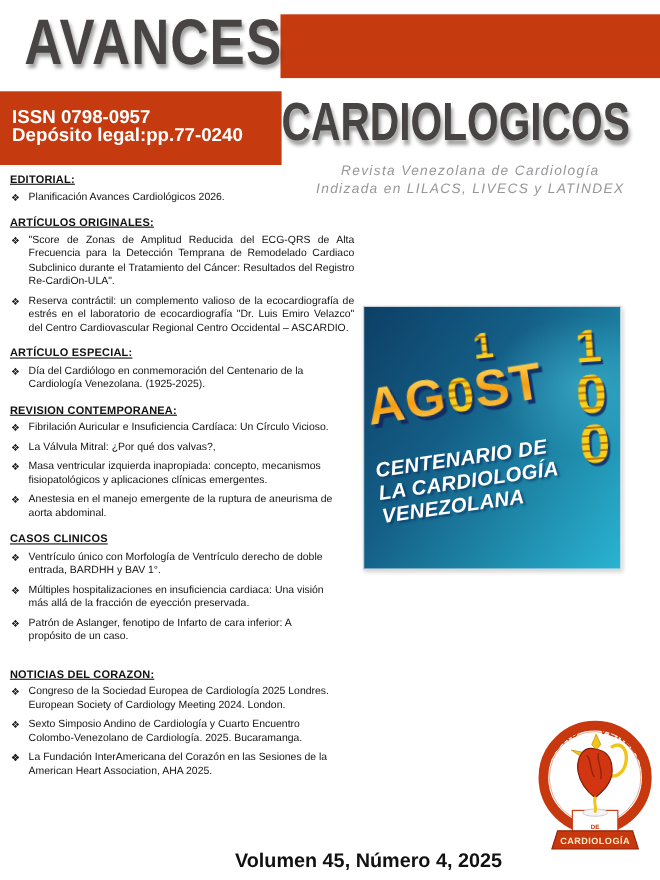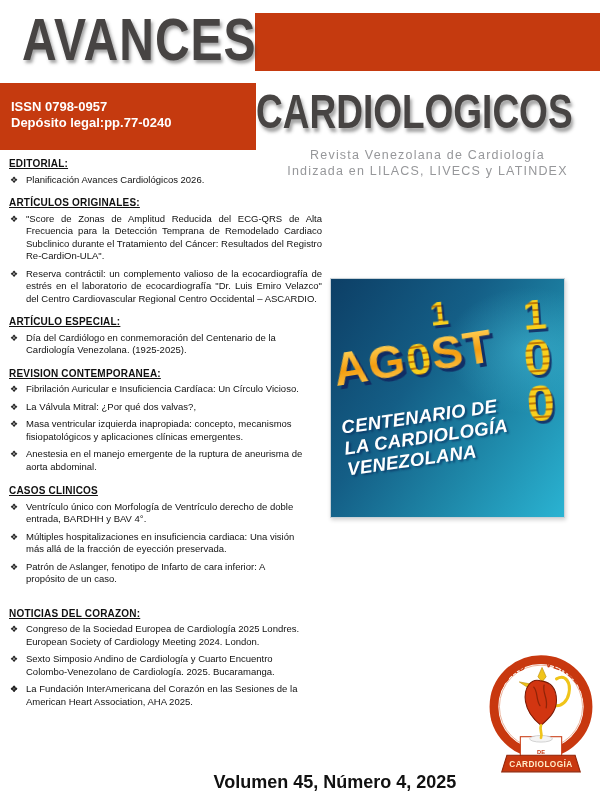--- a/index.html
+++ b/index.html
@@ -19,34 +19,34 @@
   .title-avances{
     position:absolute;left:22px;top:6px;width:240px;
     font-size:48px;font-weight:bold;color:#474443;
     letter-spacing:1px;transform:scaleY(1.22);transform-origin:top left;
     text-shadow:2px 3px 3px rgba(50,50,50,.45);
     white-space:nowrap;
   }
   .issn-bar{
     position:absolute;left:0;top:83px;width:256px;height:67px;
     background:#c53a0f;color:#ffffff;
-    font-size:13px;font-weight:bold;
+    font-size:17px;font-weight:bold;
     padding:16px 0 0 11px;box-sizing:border-box;line-height:16px;
   }
   .title-cardiologicos{
     position:absolute;left:256px;top:84px;width:344px;
     font-size:37px;font-weight:bold;color:#474443;
     transform:scaleY(1.32);transform-origin:top left;
     text-shadow:2px 3px 3px rgba(50,50,50,.45);
     white-space:nowrap;letter-spacing:0px;
   }
   .journal-subtitle{
     position:absolute;left:255px;top:148px;width:345px;
     text-align:center;color:#96979a;
-    font-size:12.5px;line-height:15.5px;letter-spacing:1.2px;
+    font-size:12.5px;line-height:15.5px;letter-spacing:1.2px;font-style:italic;
   }
 
   
   .toc{
     position:absolute;left:9px;top:158px;width:315px;
     font-size:9.5px;line-height:12.5px;color:#111;
   }
   .toc-section{margin:11px 0 0 0;}
   .toc-section:first-child{margin-top:0;}
   .toc-section:nth-of-type(5){margin-top:12px;}
@@ -162,21 +162,21 @@
         <ul class="toc-list">
           <li class="toc-item"><span class="bullet">❖</span><span>Fibrilación Auricular e Insuficiencia Cardíaca: Un Círculo Vicioso.</span></li>
           <li class="toc-item"><span class="bullet">❖</span><span>La Válvula Mitral: ¿Por qué dos valvas?,</span></li>
           <li class="toc-item"><span class="bullet">❖</span><span>Masa ventricular izquierda inapropiada: concepto, mecanismos fisiopatológicos y aplicaciones clínicas emergentes.</span></li>
           <li class="toc-item"><span class="bullet">❖</span><span>Anestesia en el manejo emergente de la ruptura de aneurisma de aorta abdominal.</span></li>
         </ul>
       </section>
       <section class="toc-section">
         <h2 class="toc-heading">CASOS CLINICOS</h2>
         <ul class="toc-list">
-          <li class="toc-item"><span class="bullet">❖</span><span>Ventrículo único con Morfología de Ventrículo derecho de doble entrada, BARDHH y BAV 4°.</span></li>
+          <li class="toc-item"><span class="bullet">❖</span><span>Ventrículo único con Morfología de Ventrículo derecho de doble entrada, BARDHH y BAV 1°.</span></li>
           <li class="toc-item"><span class="bullet">❖</span><span>Múltiples hospitalizaciones en insuficiencia cardiaca: Una visión más allá de la fracción de eyección preservada.</span></li>
           <li class="toc-item"><span class="bullet">❖</span><span>Patrón de Aslanger, fenotipo de Infarto de cara inferior: A propósito de un caso.</span></li>
         </ul>
       </section>
       <section class="toc-section">
         <h2 class="toc-heading">NOTICIAS DEL CORAZON:</h2>
         <ul class="toc-list">
           <li class="toc-item"><span class="bullet">❖</span><span>Congreso de la Sociedad Europea de Cardiología 2025 Londres. European Society of Cardiology Meeting 2024. London.</span></li>
           <li class="toc-item"><span class="bullet">❖</span><span>Sexto Simposio Andino de Cardiología y Cuarto Encuentro Colombo-Venezolano de Cardiología. 2025. Bucaramanga.</span></li>
           <li class="toc-item"><span class="bullet">❖</span></li>

